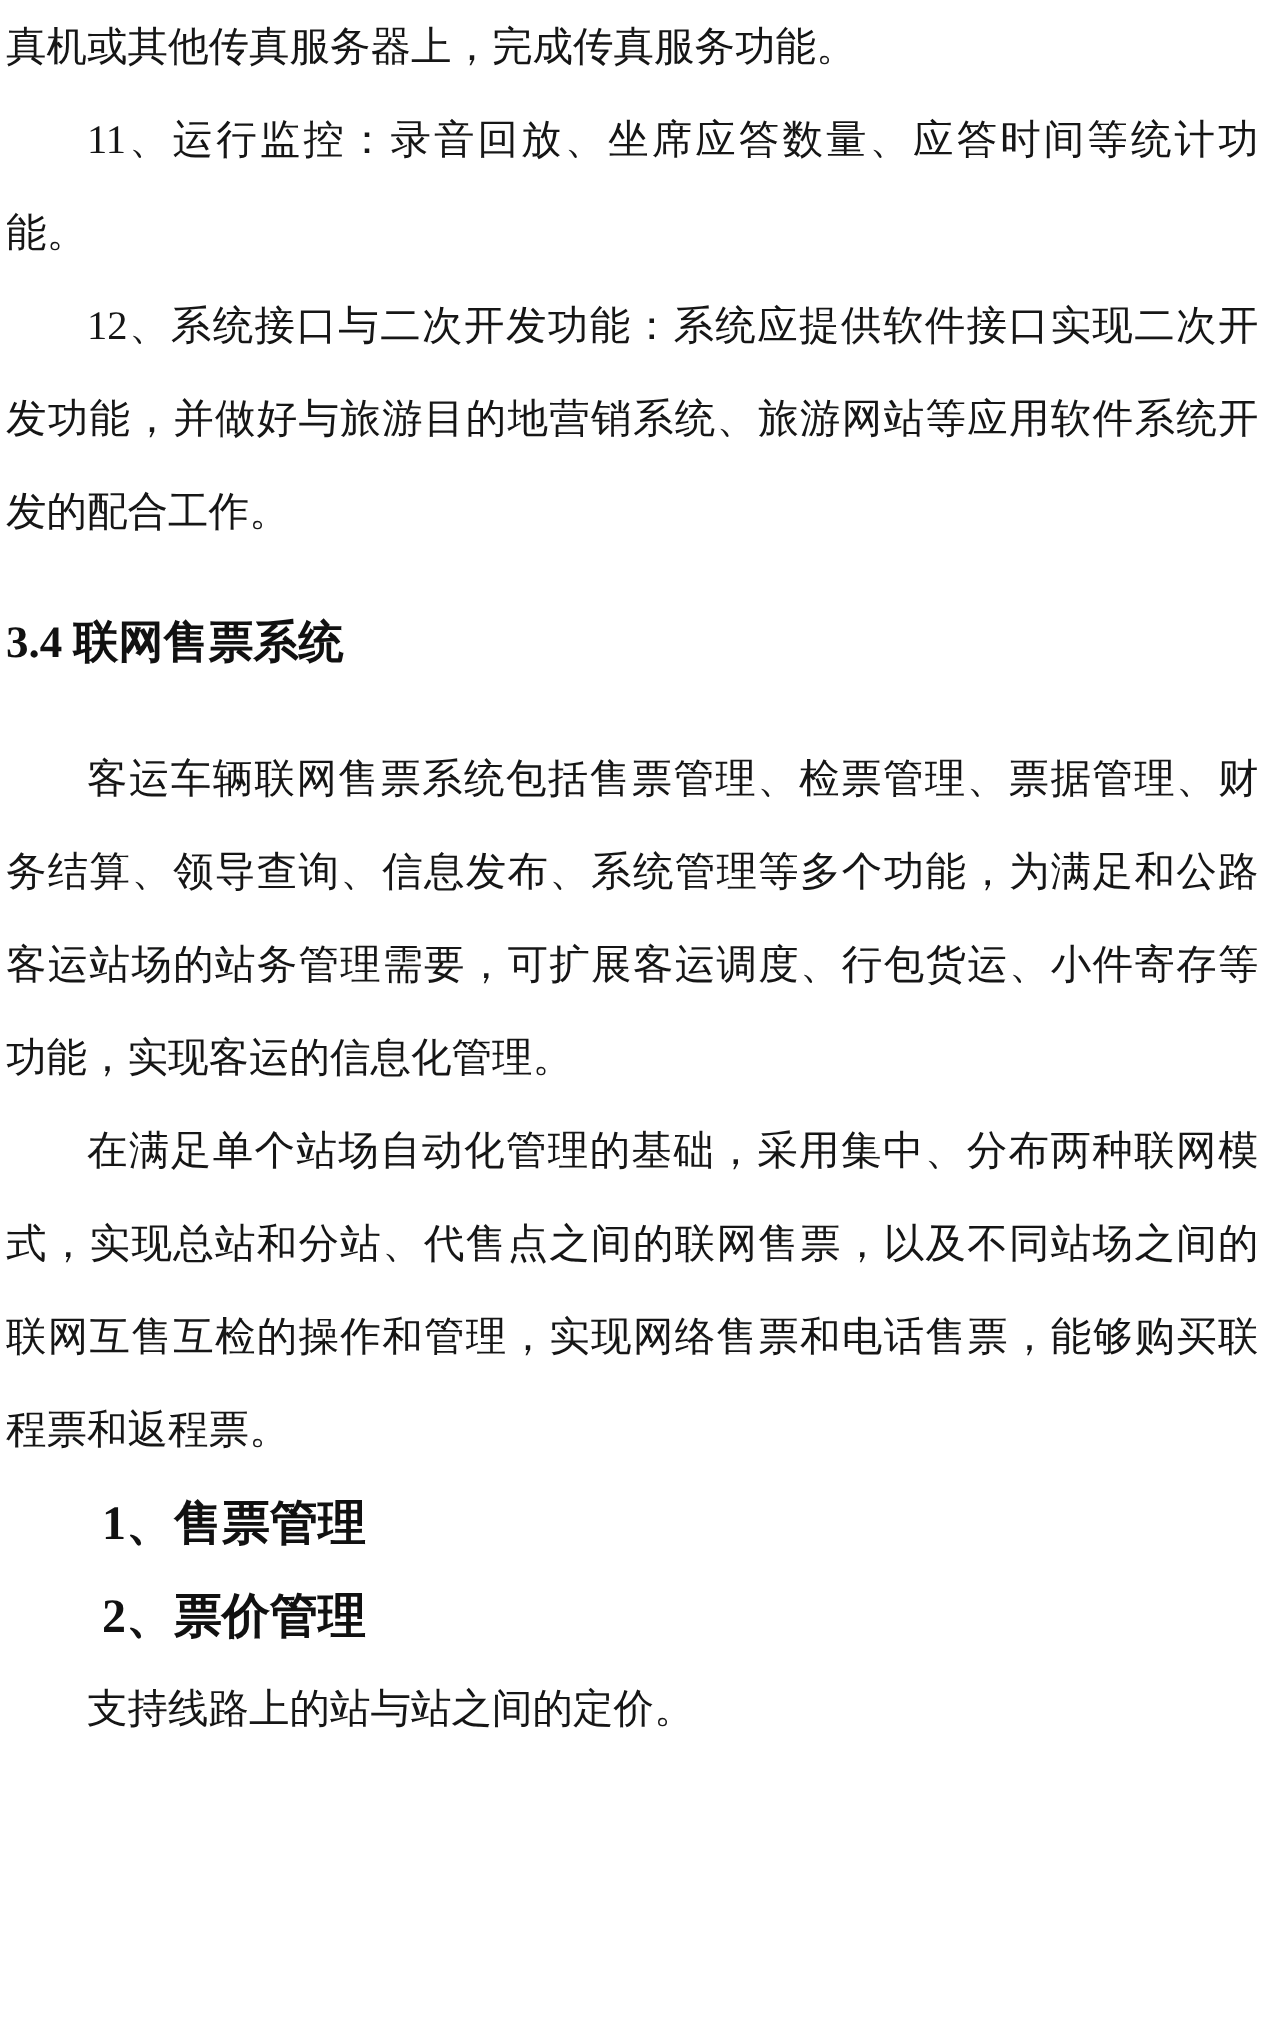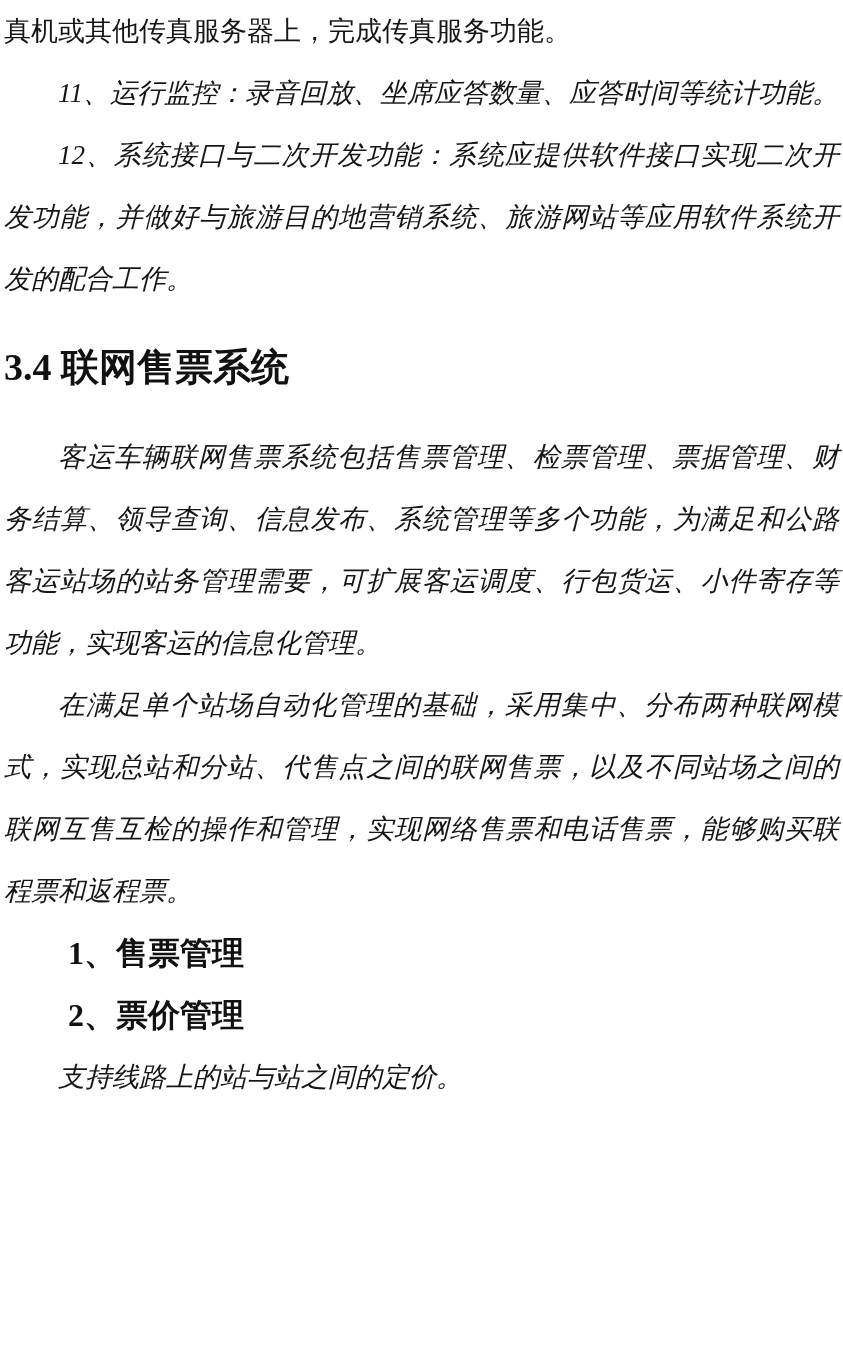--- a/index.html
+++ b/index.html
@@ -19,26 +19,25 @@
     line-height: 62px;
     text-align: justify;
     overflow: hidden;
   }
   .para {
     margin: 0;
     padding: 0;
   }
   .para.indent {
     text-indent: 2em;
-    font-style: italic;
   }
   .section-heading {
     margin: 26px 0 28px 0;
     padding: 0;
-    font-size: 38px;
+    font-size: 30px;
     font-weight: bold;
     line-height: 62px;
     text-align: left;
     color: #111111;
   }
   .sub-heading {
     margin: 0;
     padding: 0;
     font-size: 32px;
     font-weight: bold;

